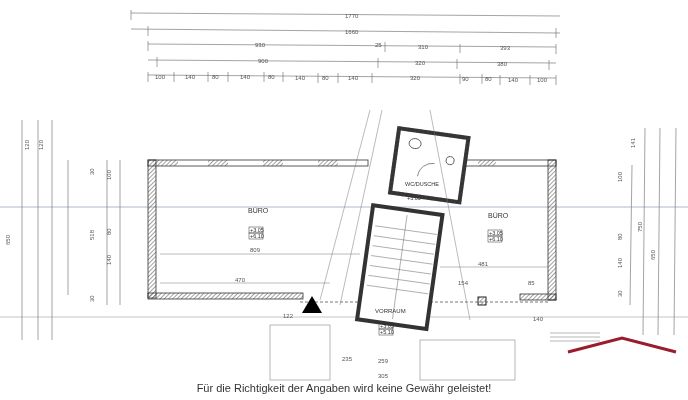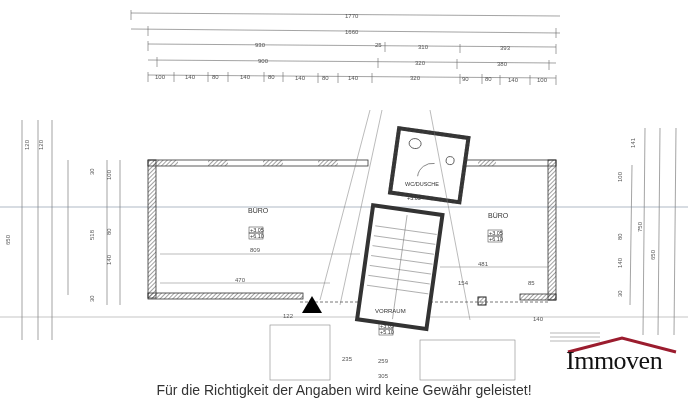--- a/index.html
+++ b/index.html
@@ -1,21 +1,21 @@
 <!DOCTYPE html>
 <html><head>
 <meta charset="utf-8">
 <style>
   html,body{margin:0;padding:0;background:#fff;}
   body{width:688px;height:400px;position:relative;overflow:hidden;font-family:"Liberation Sans",sans-serif;}
   .plan{position:absolute;left:0;top:0;width:688px;height:400px;}
   .dim{font-size:6px;fill:#555;font-family:"Liberation Sans",sans-serif;}
   .room-name{font-size:7px;fill:#333;font-family:"Liberation Sans",sans-serif;}
   .room-val{font-size:5.5px;fill:#333;font-family:"Liberation Sans",sans-serif;}
-  .disclaimer{position:absolute;left:0;width:688px;top:382px;text-align:center;font-size:14px;color:#333;}
+  .disclaimer{position:absolute;left:0;width:688px;top:382px;text-align:center;font-size:11px;color:#333;}
   .logo{position:absolute;left:560px;top:334px;width:124px;height:46px;}
   .logo-text{position:absolute;left:6px;top:12px;font-family:"Liberation Serif",serif;font-size:26px;color:#111;letter-spacing:-0.5px;}
 </style>
 </head>
 <body>
 
 <svg class="plan" viewBox="0 0 688 400" xmlns="http://www.w3.org/2000/svg">
   <defs>
     <pattern id="hatch" width="3" height="3" patternUnits="userSpaceOnUse" patternTransform="rotate(45)">
       <line x1="0" y1="0" x2="0" y2="3" stroke="#444" stroke-width="1"></line>
@@ -213,16 +213,15 @@
     <text class="dim" x="378" y="378">305</text>
     <text class="dim" x="283" y="318">122</text>
     <text class="dim" x="533" y="321">140</text>
   </g>
 </svg>
 
 <div class="logo">
   <svg width="124" height="20" style="position:absolute;left:0;top:0">
     <polyline points="8,18 62,4 116,18" fill="none" stroke="#9b1c2e" stroke-width="3"></polyline>
   </svg>
-  <div class="logo-text">Immoven</div>
 </div>
 
 <div class="disclaimer">Für die Richtigkeit der Angaben wird keine Gewähr geleistet!</div>
 
 </body></html>

